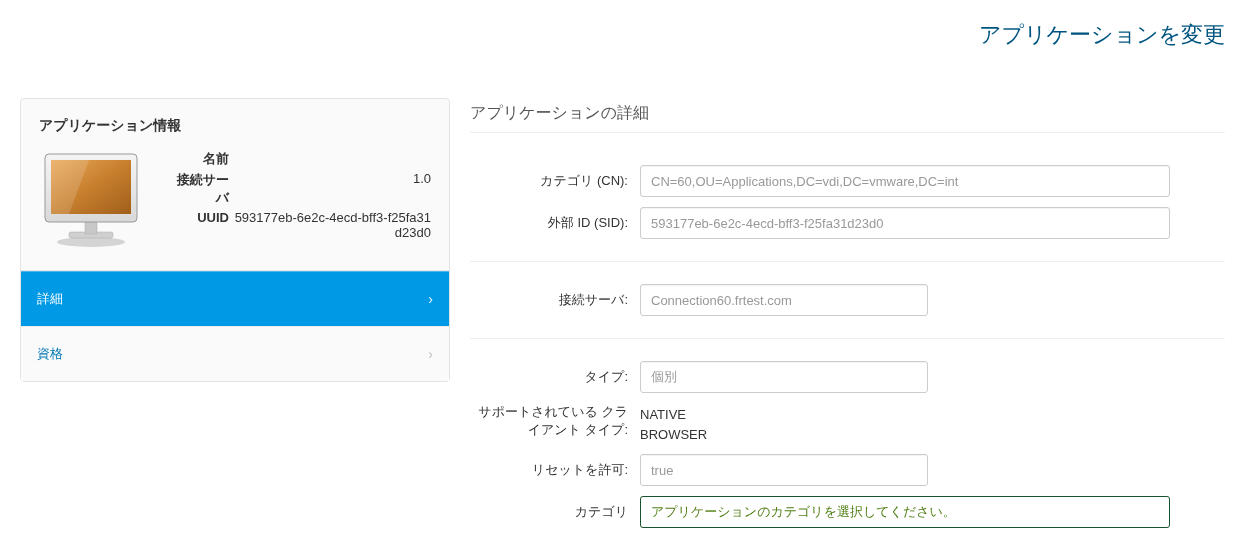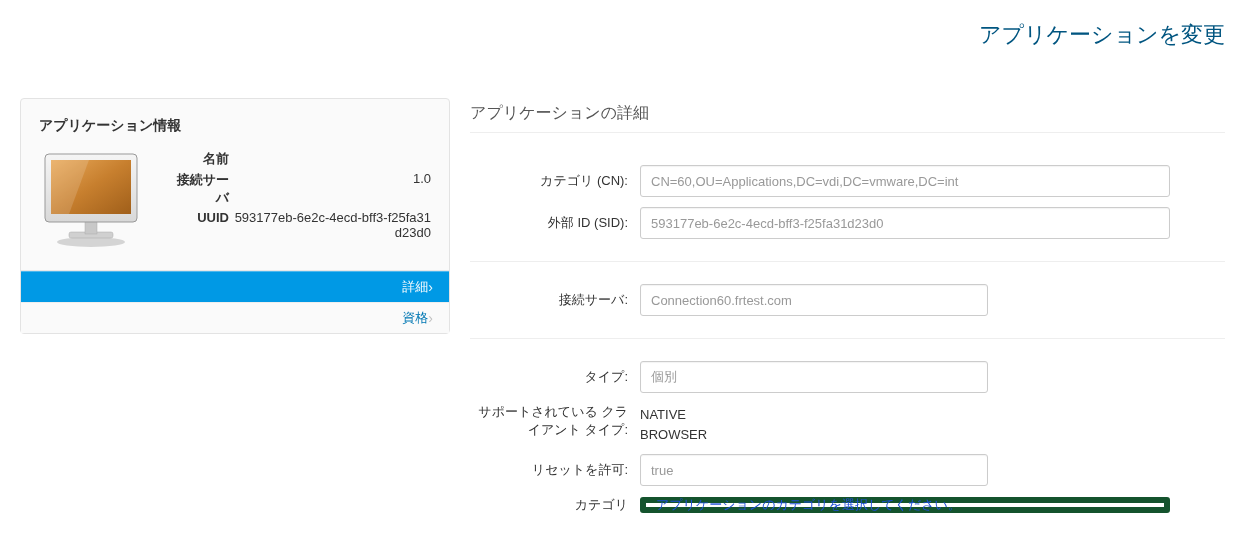--- a/index.html
+++ b/index.html
@@ -77,23 +77,23 @@
     word-break: break-all;
   }
   .nav-list {
     list-style: none;
     margin: 0;
     padding: 0;
     border-top: 1px solid #e7e7e7;
   }
   .nav-item {
     display: flex;
-    justify-content: flex-end;
+    justify-content: space-between;
     align-items: center;
-    padding: 6px 16px;
+    padding: 18px 16px;
     font-size: 13px;
     cursor: pointer;
     border-top: 1px solid rgba(255,255,255,0.3);
   }
   .nav-item.active {
     background: #0099e5;
     color: #fff;
   }
   .nav-item.inactive {
     background: #fafafa;
@@ -140,35 +140,35 @@
     height: 32px;
     border: 1px solid #ccc;
     border-radius: 3px;
     background: #fff;
     padding: 0 10px;
     font-size: 13px;
     color: #999;
     box-shadow: inset 0 1px 1px rgba(0,0,0,0.05);
   }
   .form-control.wide { width: 530px; }
-  .form-control.med { width: 348px; }
+  .form-control.med { width: 288px; }
   .static-text {
     color: #333;
     line-height: 1.5;
     padding-top: 2px;
   }
   .select-control {
     width: 530px;
-    height: 16px;
-    border: 6px solid #14532d;
+    height: 32px;
+    border: 1px solid #14532d;
     border-radius: 3px;
     background: #fff;
     padding: 0 10px;
     font-size: 13px;
-    color: #1d4ed8;
+    color: #4d7c0f;
     display: flex;
     align-items: center;
     cursor: pointer;
   }
 </style>
 </head>
 <body>
 
 <h1 class="page-title">アプリケーションを変更</h1>
 

